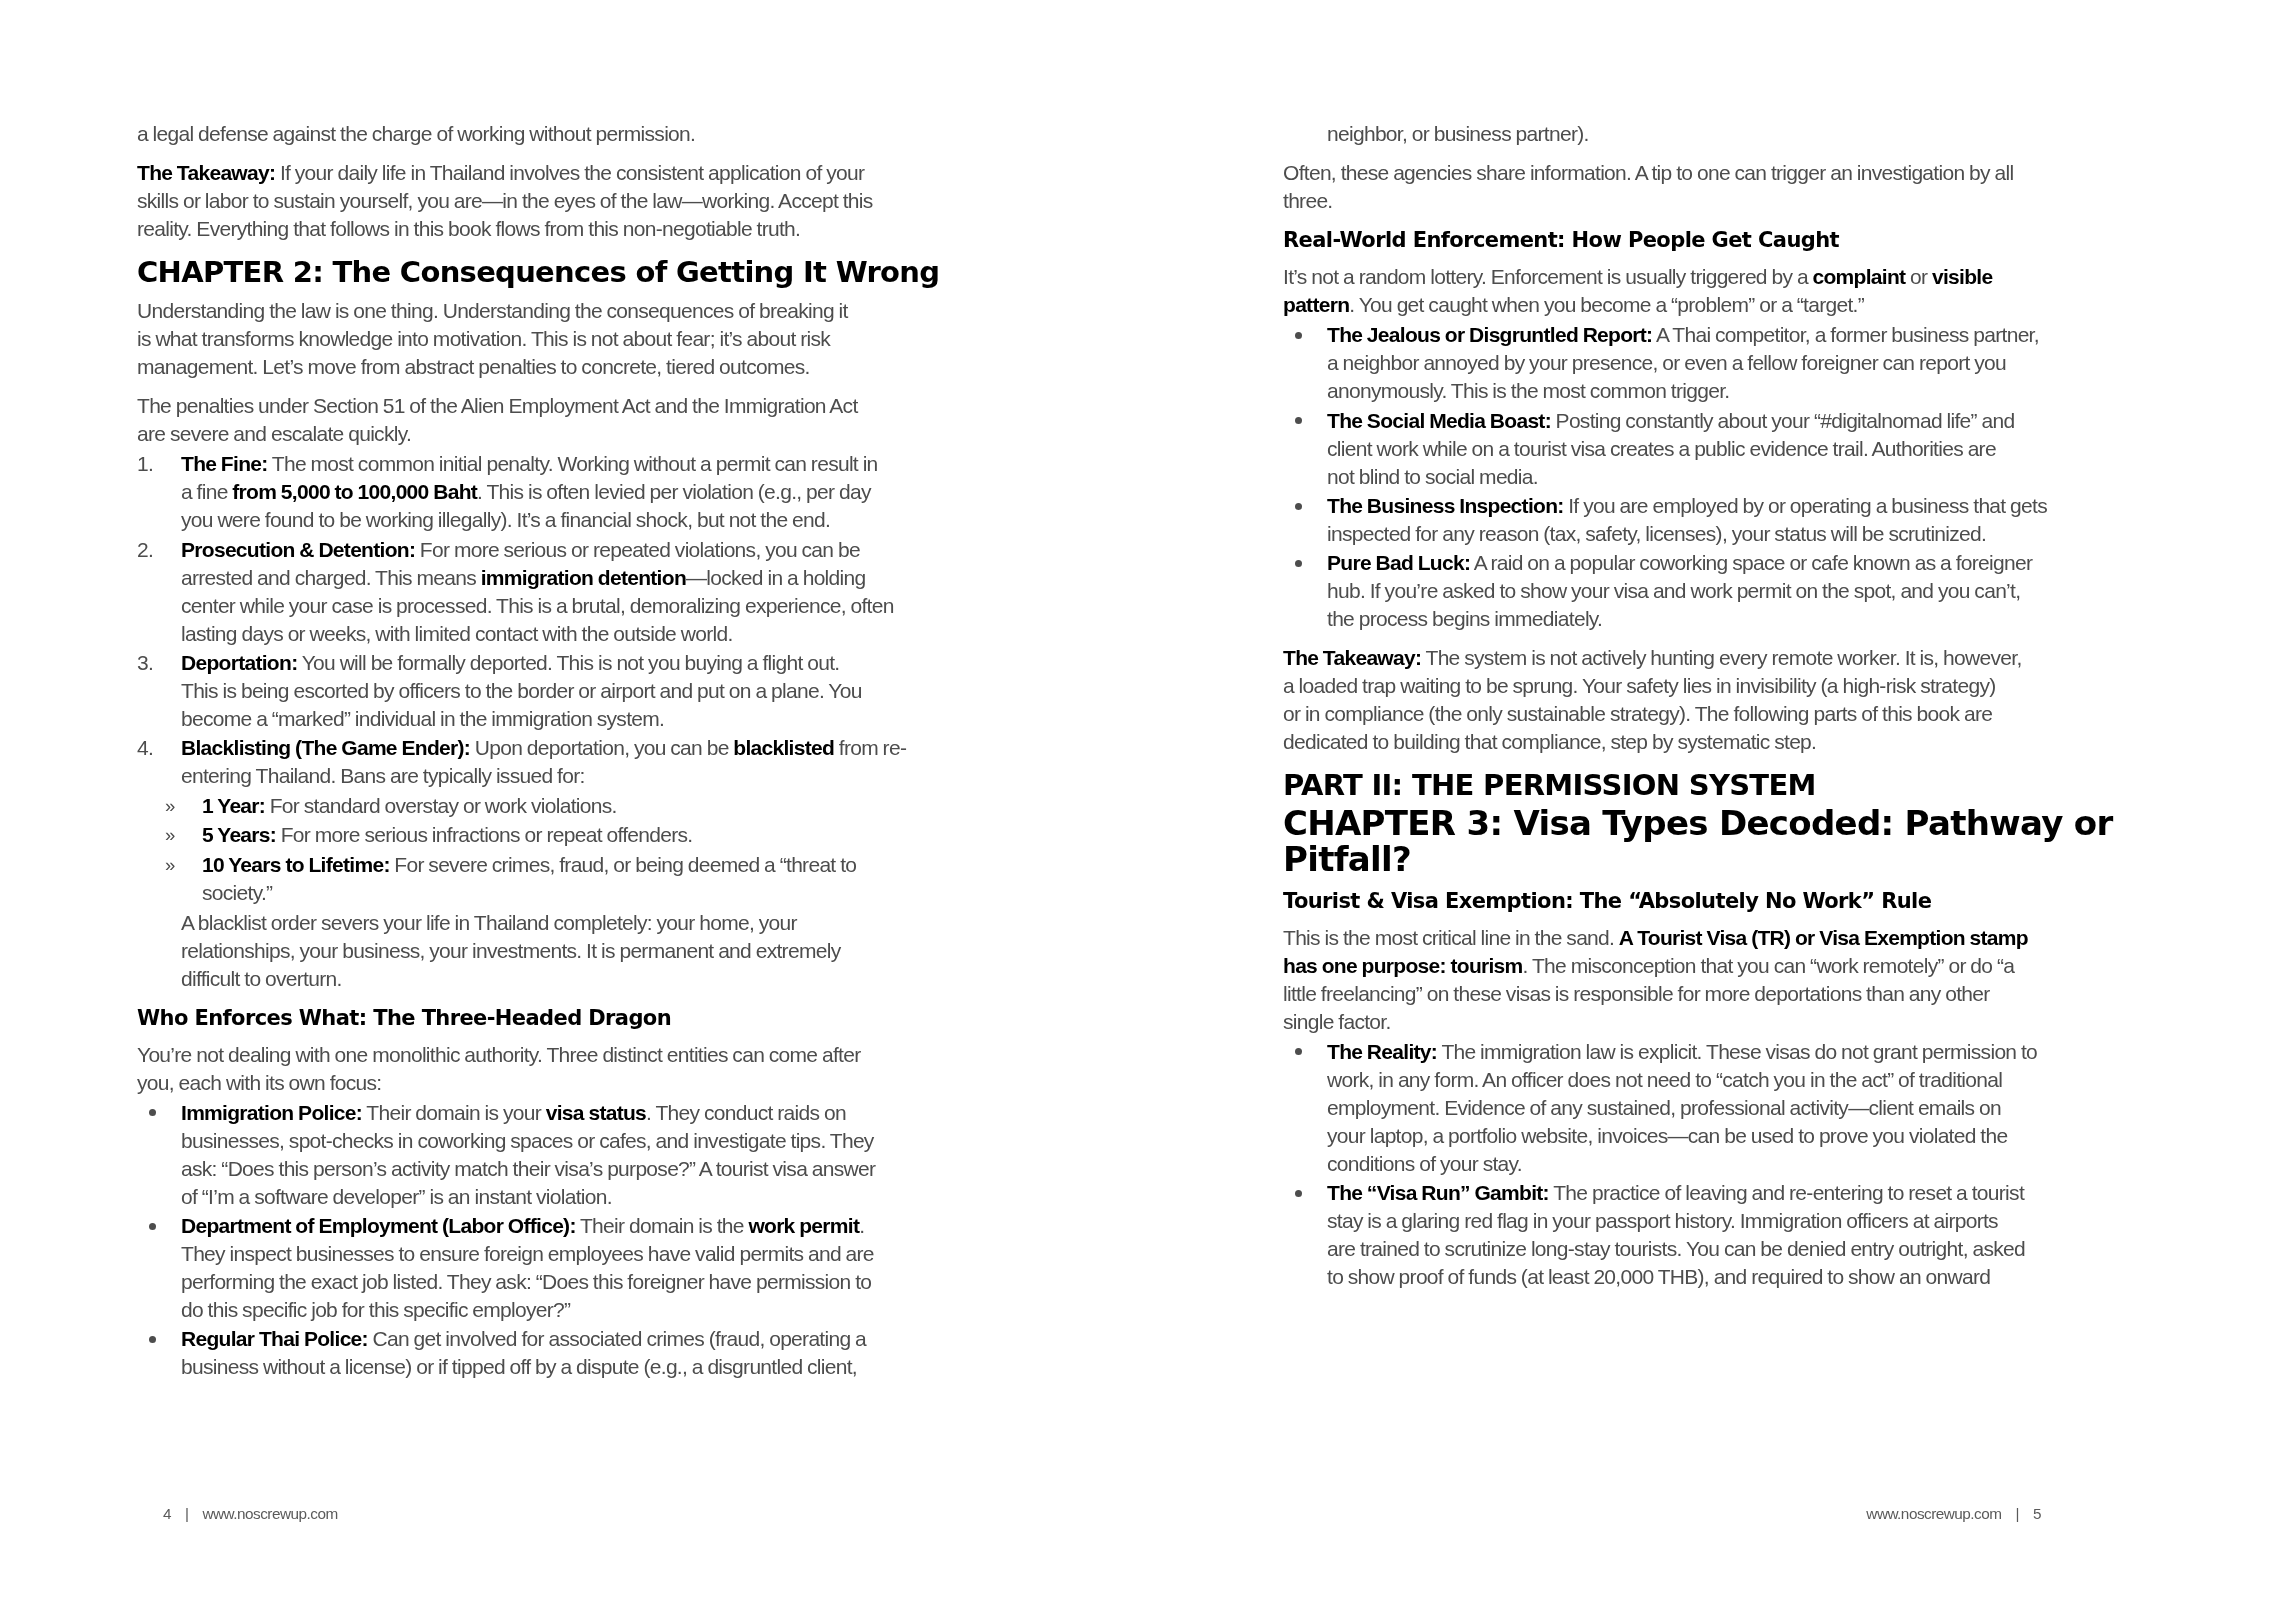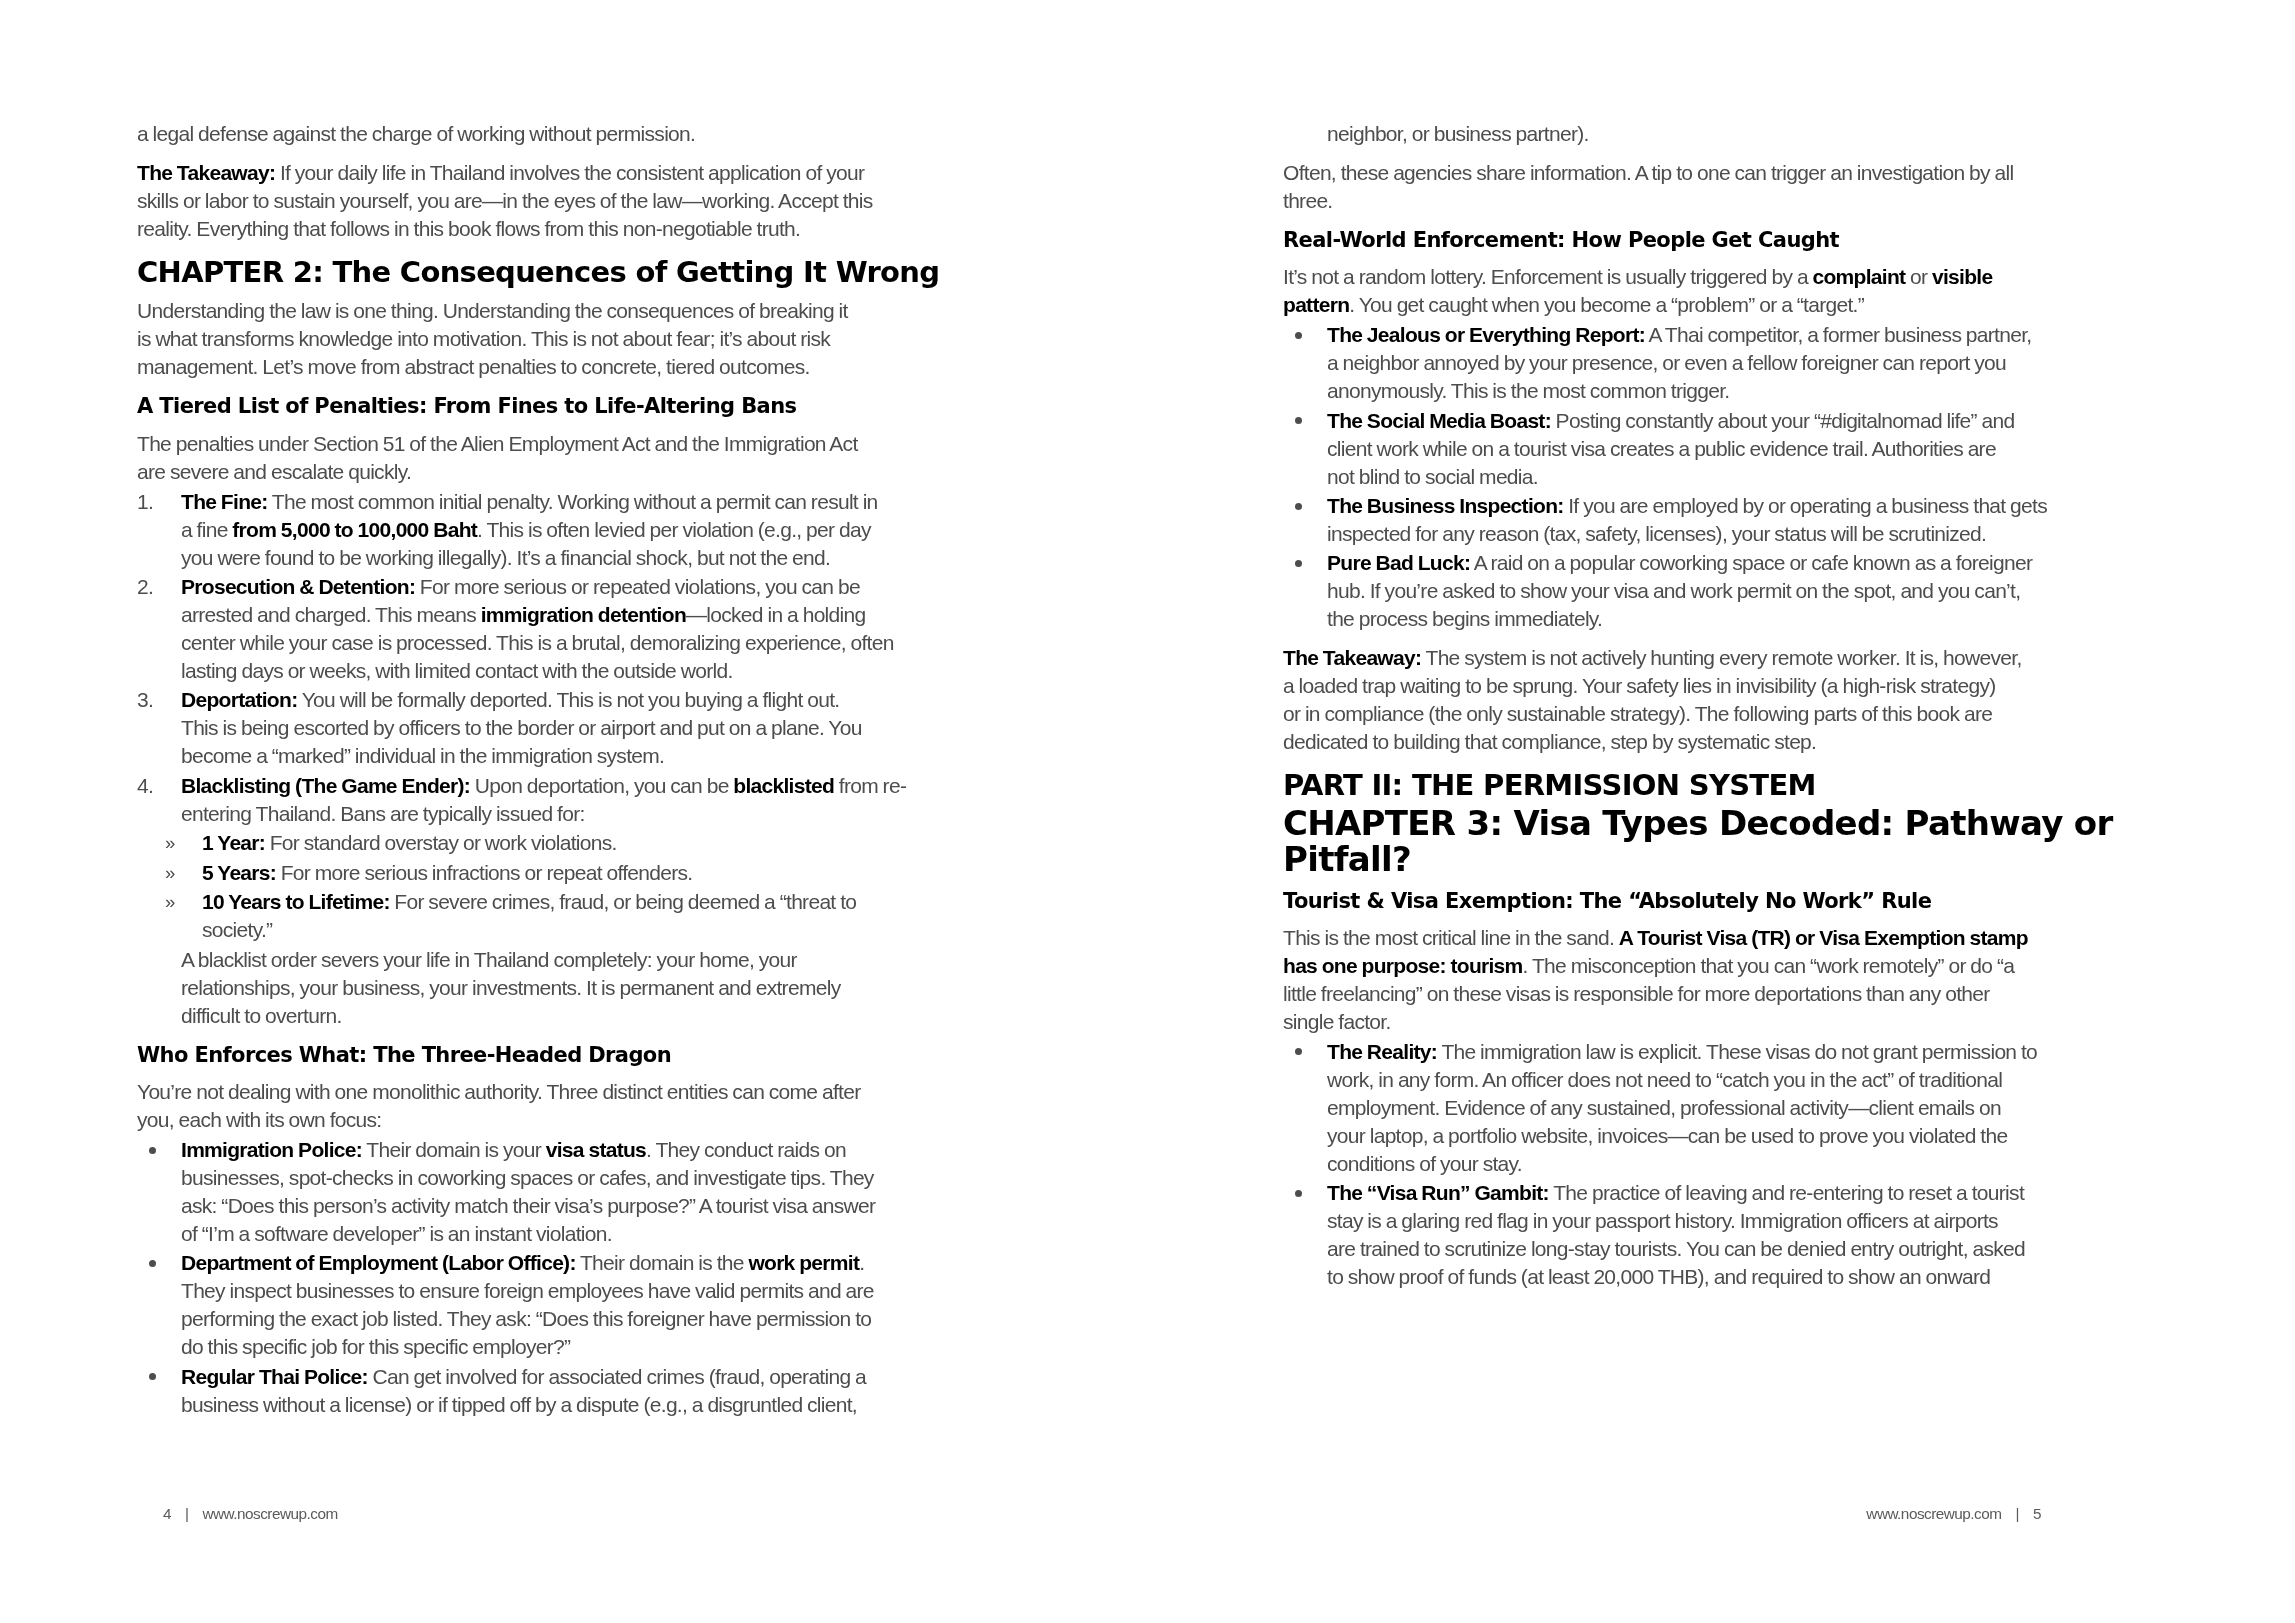--- a/index.html
+++ b/index.html
@@ -48,21 +48,20 @@
     <p class="p">a legal defense against the charge of working without permission.</p>
     <p class="p"><b>The Takeaway:</b><span> If your daily life in Thailand involves the consistent application of your
 skills or labor to sustain yourself, you are—in the eyes of the law—working. Accept this
 reality. Everything that follows in this book flows from this non-negotiable truth.</span></p>
 
     <div class="h1">CHAPTER 2: The Consequences of Getting It Wrong</div>
     <p class="p">Understanding the law is one thing. Understanding the consequences of breaking it
 is what transforms knowledge into motivation. This is not about fear; it’s about risk
 management. Let’s move from abstract penalties to concrete, tiered outcomes.</p>
 
-    <div class="h2">A Tiered List of Penalties: From Fines to Life-Altering Bans</div>
     <p class="p" style="margin-bottom:1.9px">The penalties under Section 51 of the Alien Employment Act and the Immigration Act
 are severe and escalate quickly.</p>
 
     <ul class="list" style="margin-bottom:1.9px">
       <li class="li"><span class="marker">1.</span><b>The Fine:</b><span> The most common initial penalty. Working without a permit can result in
 a fine </span><b>from 5,000 to 100,000 Baht</b><span>. This is often levied per violation (e.g., per day
 you were found to be working illegally). It’s a financial shock, but not the end.</span></li>
       <li class="li"><span class="marker">2.</span><b>Prosecution &amp; Detention:</b><span> For more serious or repeated violations, you can be
 arrested and charged. This means </span><b>immigration detention</b><span>—locked in a holding
 center while your case is processed. This is a brutal, demoralizing experience, often
@@ -103,21 +102,21 @@
 <div class="page right">
   <div class="col">
     <p class="p" style="padding-left:44px">neighbor, or business partner).</p>
     <p class="p">Often, these agencies share information. A tip to one can trigger an investigation by all
 three.</p>
 
     <div class="h2">Real-World Enforcement: How People Get Caught</div>
     <p class="p" style="margin-bottom:1.9px"><span>It’s not a random lottery. Enforcement is usually triggered by a </span><b>complaint</b><span> or </span><b>visible
 pattern</b><span>. You get caught when you become a “problem” or a “target.”</span></p>
     <ul class="list">
-      <li class="li"><span class="bullet"></span><b>The Jealous or Everything Report:</b><span> A Thai competitor, a former business partner,
+      <li class="li"><span class="bullet"></span><b>The Jealous or Disgruntled Report:</b><span> A Thai competitor, a former business partner,
 a neighbor annoyed by your presence, or even a fellow foreigner can report you
 anonymously. This is the most common trigger.</span></li>
       <li class="li"><span class="bullet"></span><b>The Social Media Boast:</b><span> Posting constantly about your “#digitalnomad life” and
 client work while on a tourist visa creates a public evidence trail. Authorities are
 not blind to social media.</span></li>
       <li class="li"><span class="bullet"></span><b>The Business Inspection:</b><span> If you are employed by or operating a business that gets
 inspected for any reason (tax, safety, licenses), your status will be scrutinized.</span></li>
       <li class="li"><span class="bullet"></span><b>Pure Bad Luck:</b><span> A raid on a popular coworking space or cafe known as a foreigner
 hub. If you’re asked to show your visa and work permit on the spot, and you can’t,
 the process begins immediately.</span></li>

